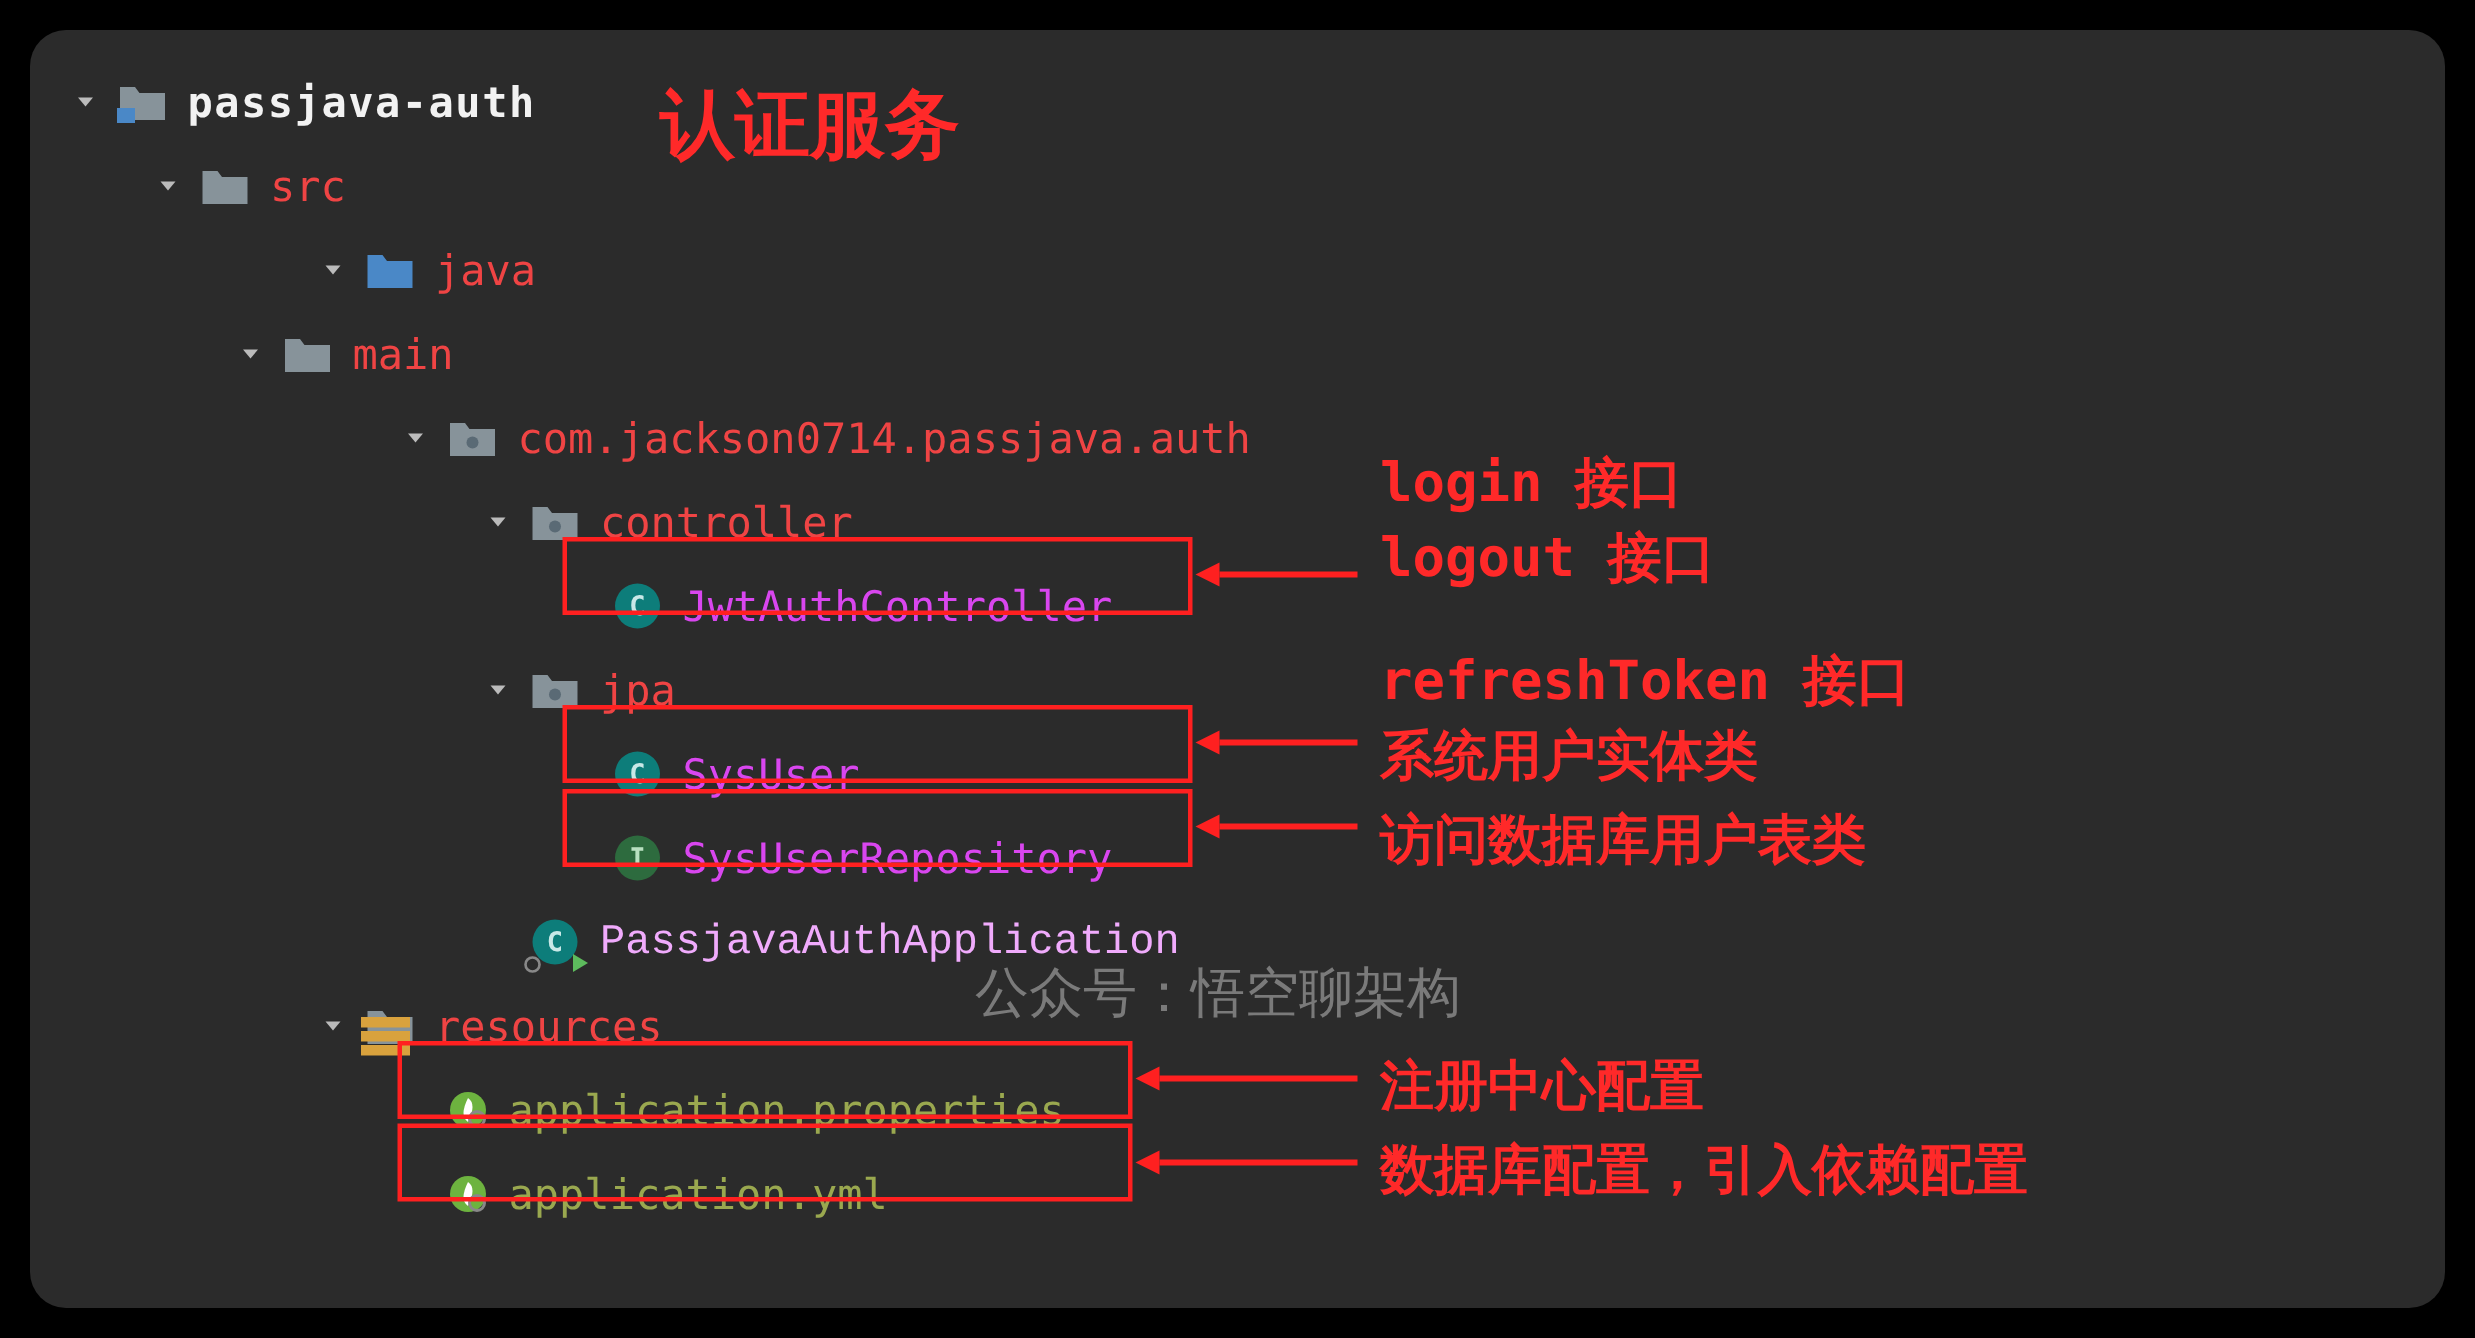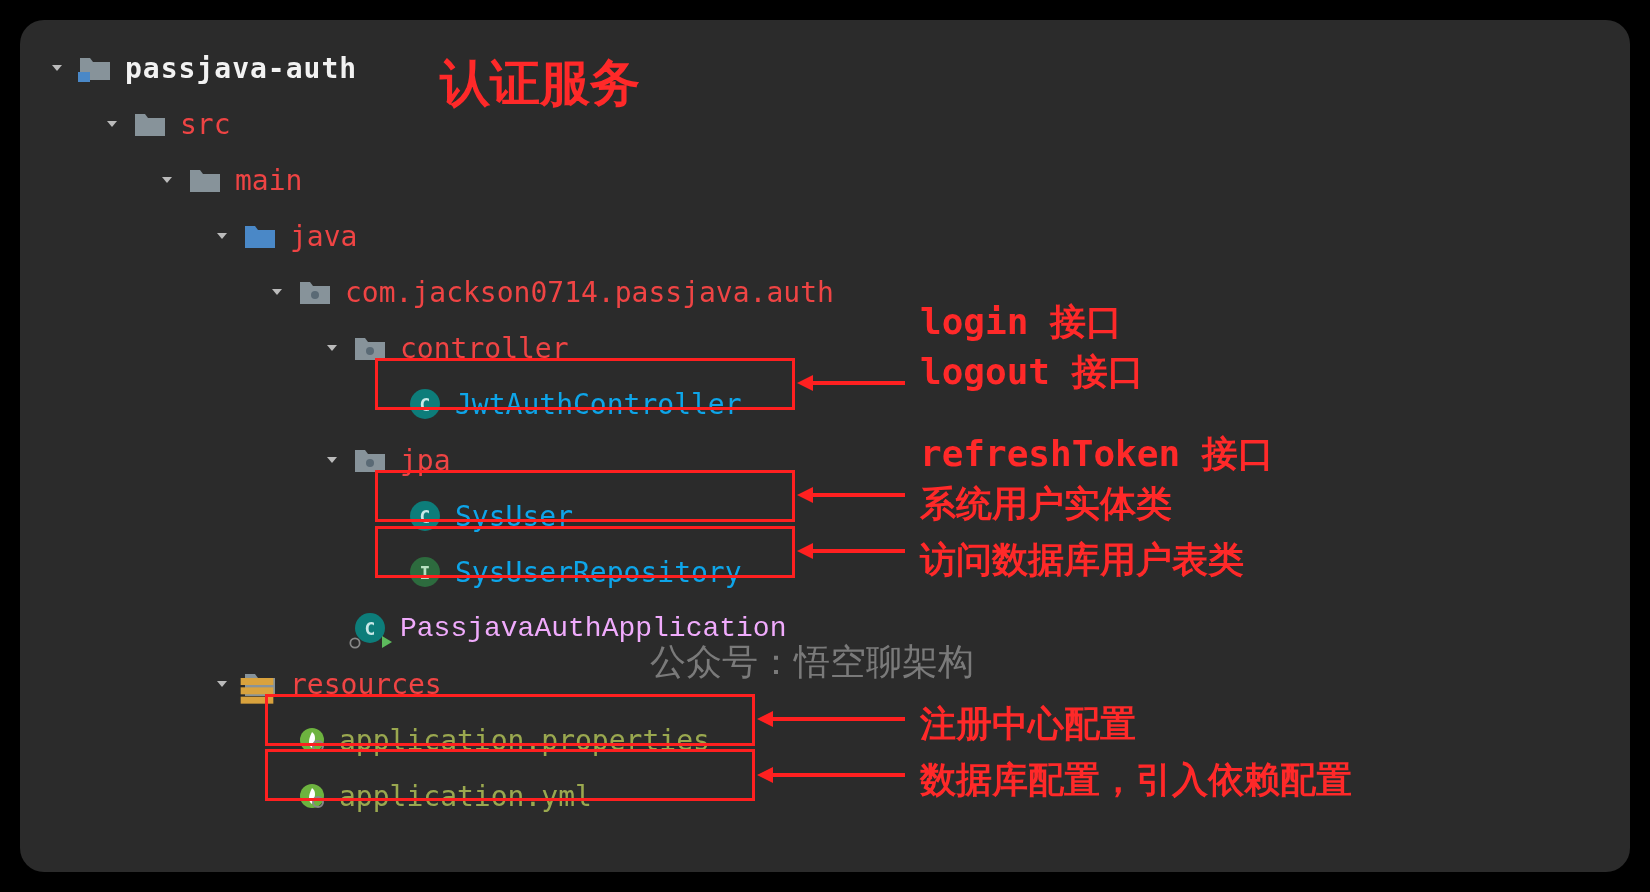--- a/index.html
+++ b/index.html
@@ -89,21 +89,21 @@
     border-bottom: 6px solid transparent;
   }
   .run-class-icon .gear {
     position: absolute; bottom: -4px; left: -4px;
     width: 14px; height: 14px;
     color: #888;
   }
 
   .label-white { color: #f2f2f2; font-weight: bold; letter-spacing: 1px; }
   .label-gray { color: #ef4444; }
-  .label-cyan { color: #0ea5e9; }
+  .label-cyan { color: #d946ef; }
   .label-olive { color: #9aa84f; }
   .label-green { color: #f0abfc; font-family: Liberation Mono, monospace; }
 
   .red-box {
     position: absolute;
     border: 3px solid #ff2020;
     pointer-events: none;
     z-index: 5;
   }
 
@@ -168,46 +168,46 @@
         </svg>
     </span>
     <span class="icon folder-icon">
       <svg viewBox="0 0 34 28">
           <path class="folder-gray" d="M2 4 L12 4 L15 8 L32 8 L32 26 L2 26 Z"></path>
         </svg>
     </span>
     <span class="label-gray">src</span>
   </div>
 
+  <div class="tree-row indent-3">
+    <span class="chevron">
+      <svg width="20" height="20" viewBox="0 0 20 20">
+          <path d="M5 7 L10 13 L15 7 Z" fill="#bbbbbb"></path>
+        </svg>
+    </span>
+    <span class="icon folder-icon">
+      <svg viewBox="0 0 34 28">
+          <path class="folder-blue" d="M2 4 L12 4 L15 8 L32 8 L32 26 L2 26 Z"></path>
+        </svg>
+    </span>
+    <span class="label-gray">java</span>
+  </div>
+
   <div class="tree-row indent-2">
     <span class="chevron">
       <svg width="20" height="20" viewBox="0 0 20 20">
           <path d="M5 7 L10 13 L15 7 Z" fill="#bbbbbb"></path>
         </svg>
     </span>
     <span class="icon folder-icon">
       <svg viewBox="0 0 34 28">
           <path class="folder-gray" d="M2 4 L12 4 L15 8 L32 8 L32 26 L2 26 Z"></path>
         </svg>
     </span>
     <span class="label-gray">main</span>
-  </div>
-
-  <div class="tree-row indent-3">
-    <span class="chevron">
-      <svg width="20" height="20" viewBox="0 0 20 20">
-          <path d="M5 7 L10 13 L15 7 Z" fill="#bbbbbb"></path>
-        </svg>
-    </span>
-    <span class="icon folder-icon">
-      <svg viewBox="0 0 34 28">
-          <path class="folder-blue" d="M2 4 L12 4 L15 8 L32 8 L32 26 L2 26 Z"></path>
-        </svg>
-    </span>
-    <span class="label-gray">java</span>
   </div>
 
   <div class="tree-row indent-4">
     <span class="chevron">
       <svg width="20" height="20" viewBox="0 0 20 20">
           <path d="M5 7 L10 13 L15 7 Z" fill="#bbbbbb"></path>
         </svg>
     </span>
     <span class="icon folder-icon">
       <svg viewBox="0 0 34 28">

